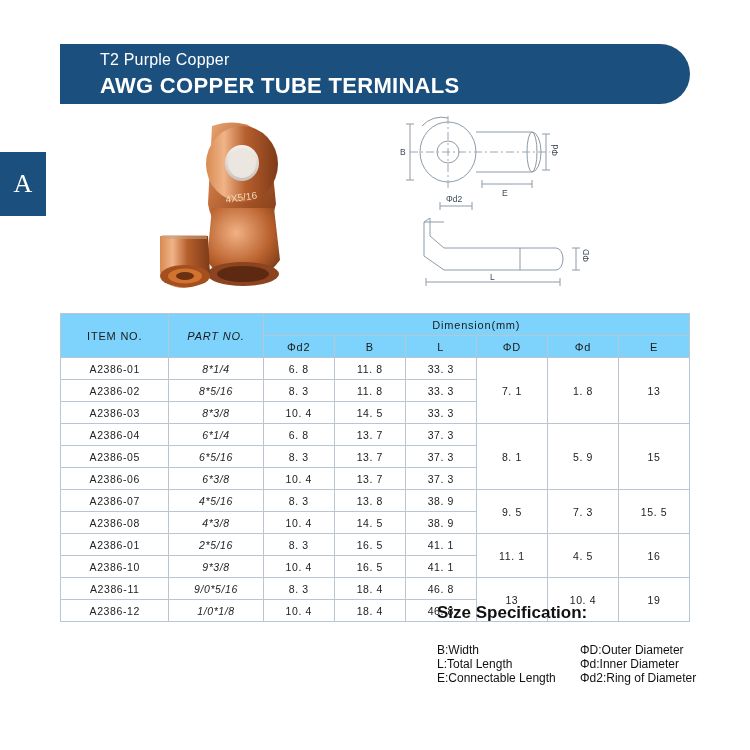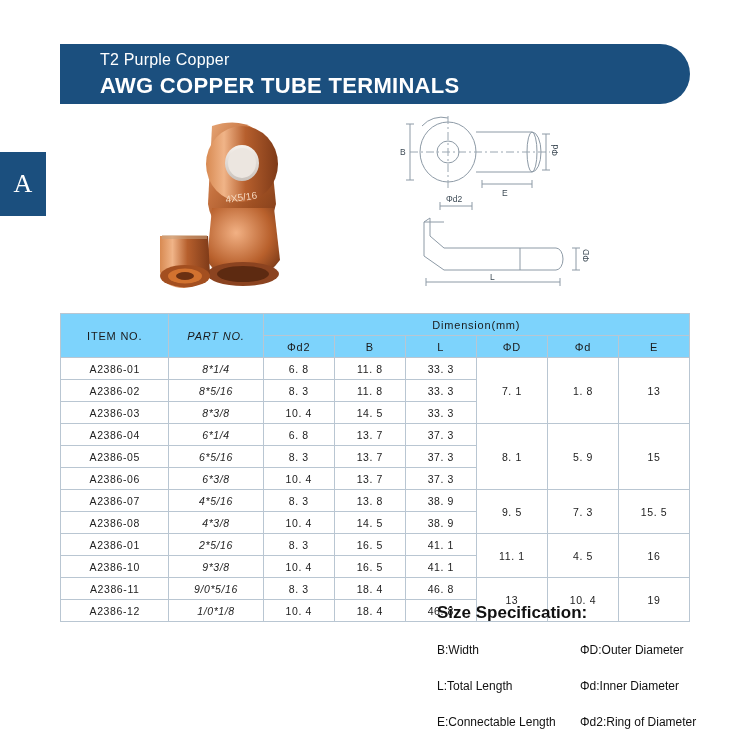--- a/index.html
+++ b/index.html
@@ -122,21 +122,21 @@
     color: #111;
   }
   .sizespec h3 {
     margin: 0 0 20px 0;
     font-size: 17px;
     font-weight: bold;
   }
   .ss-grid {
     display: grid;
     grid-template-columns: 143px 157px;
-    row-gap: 22px;
+    row-gap: 0;
     font-size: 12px;
     line-height: 14px;
   }
 </style>
 </head>
 <body>
 
 <div id="page">
 
   <div class="banner">

